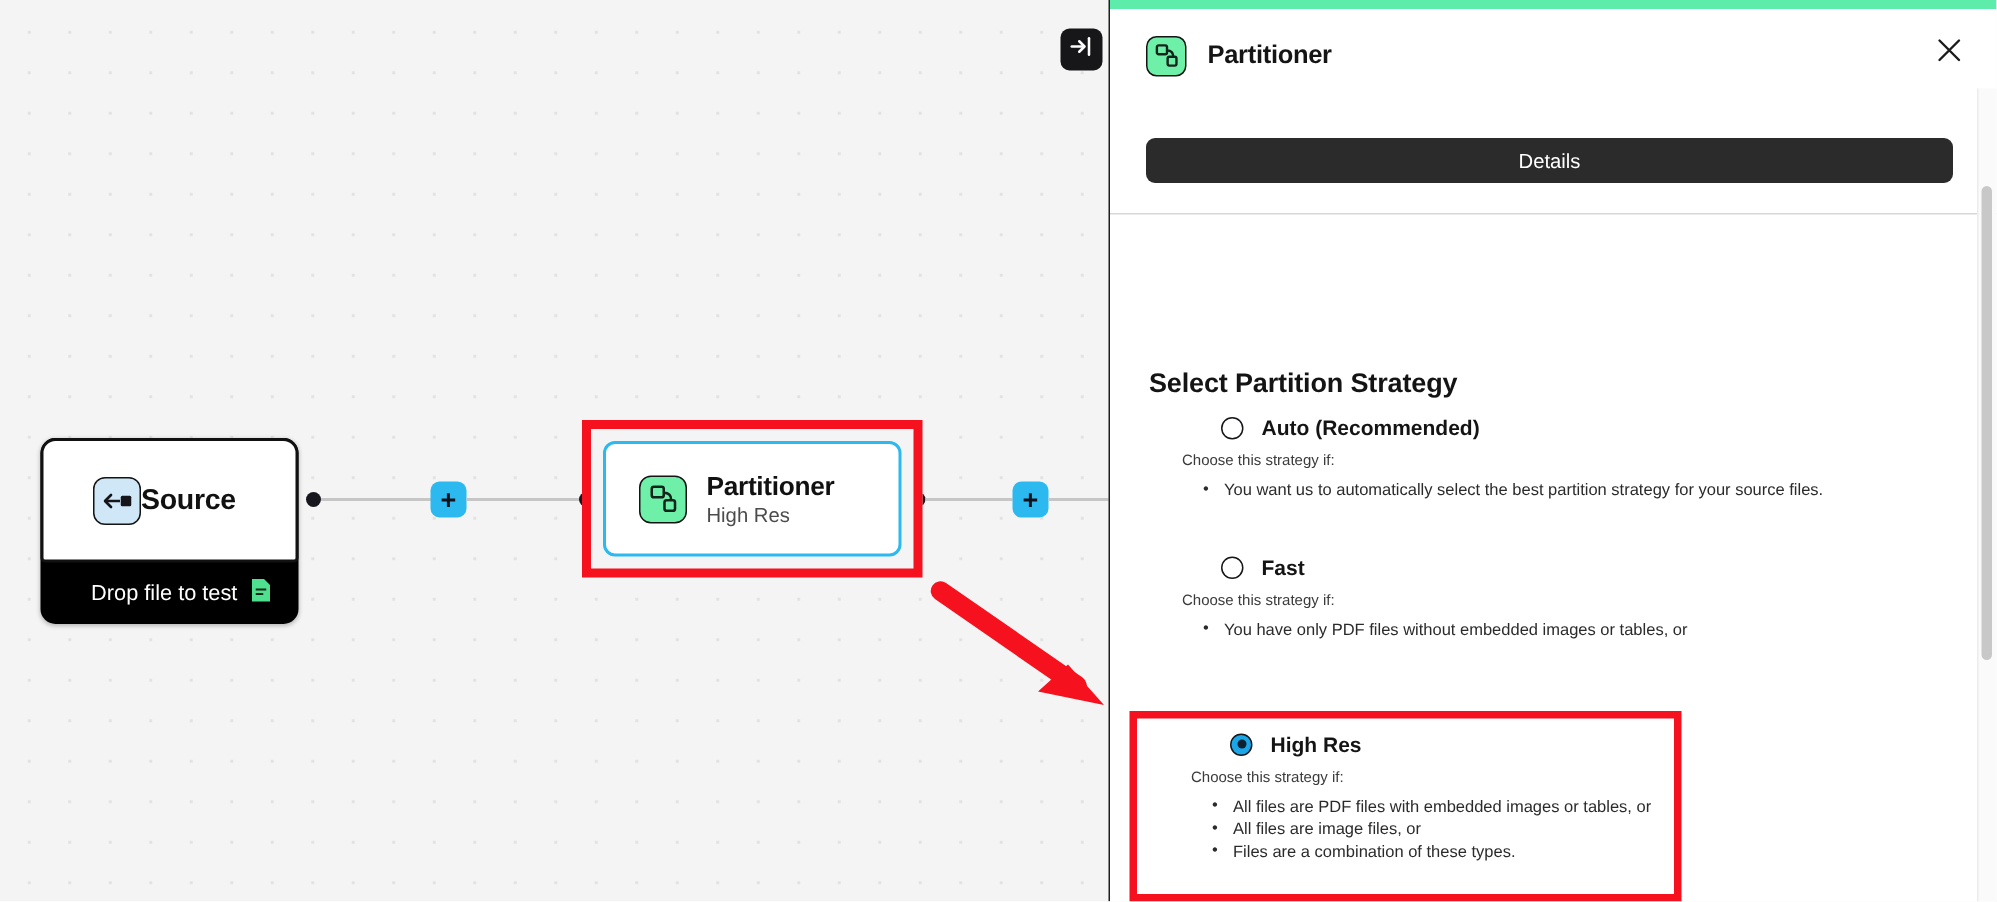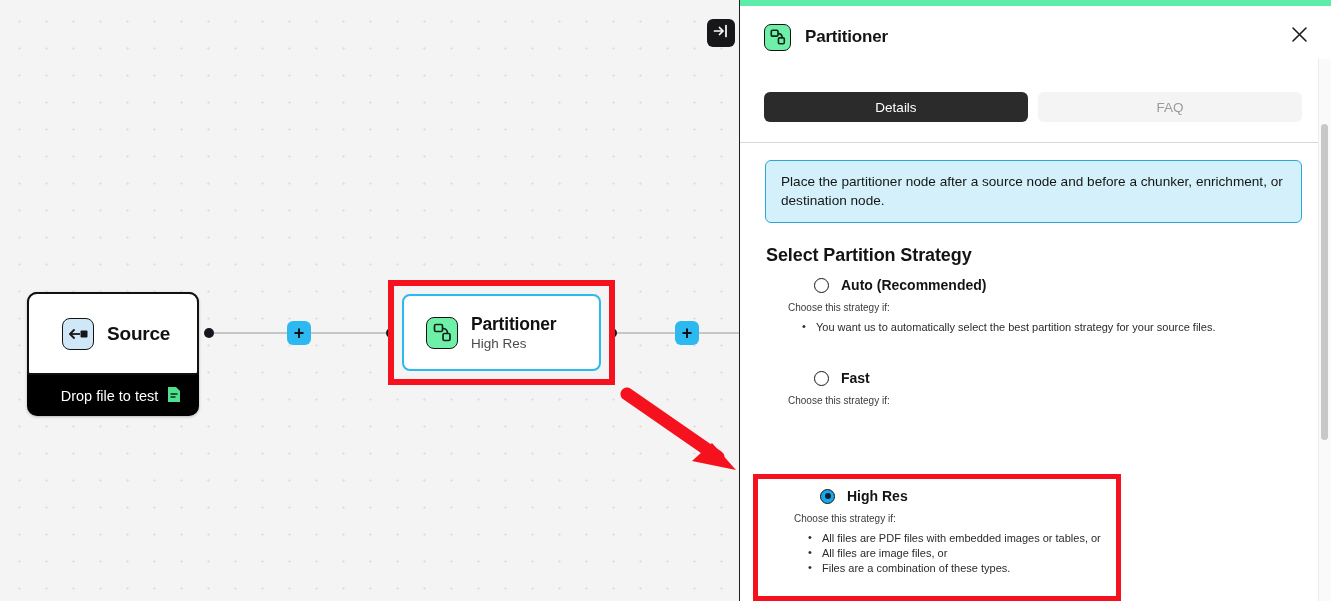--- a/index.html
+++ b/index.html
@@ -42,21 +42,21 @@
     width: 172px; height: 124px;
     border-radius: 10px;
     background: #000000;
     box-shadow: 0 1px 3px rgba(0,0,0,.25);
   }
   .source-body {
     position: absolute; left: 0; top: 0; width: 172px; height: 83px;
     background: #ffffff;
     border: 2px solid #111111;
     border-radius: 10px 10px 3px 3px;
-    display: flex; align-items: center; gap: 13px;
+    display: flex; align-items: center; 
     padding-left: 33px;
   }
   .node-icon {
     width: 32px; height: 32px; border-radius: 8px;
     border: 1.6px solid #141414;
     display: flex; align-items: center; justify-content: center;
     flex: 0 0 auto;
   }
   .icon-source { background: #cfe7f7; }
   .icon-partitioner { background: #6ef0a8; }
@@ -307,26 +307,24 @@
       <span>
         <svg width="17" height="17" viewBox="0 0 17 17">
           <path d="M2 2 L15 15 M15 2 L2 15" stroke="#1b1b1b" stroke-width="1.6" stroke-linecap="round"></path>
         </svg>
       </span>
     </div>
   </div>
 
   <div class="tabs">
     <div class="tab tab-active">Details</div>
-    <div class="tab tab-inactive">FAQ</div>
   </div>
 
   <div class="panel-divider"></div>
 
-  <div class="info-banner">Place the partitioner node after a source node and before a chunker, enrichment, or destination node.</div>
 
   <div class="section-title">Select Partition Strategy</div>
 
   <div class="options">
 
     <div class="option" id="opt-auto">
       <div class="option-head">
         <span class="radio"></span>
         <span class="option-label">Auto (Recommended)</span>
       </div>
@@ -336,20 +334,21 @@
       </ul>
     </div>
 
     <div class="option" id="opt-fast">
       <div class="option-head">
         <span class="radio"></span>
         <span class="option-label">Fast</span>
       </div>
       <div class="choose-line">Choose this strategy if:</div>
       <ul class="bullets">
+        <li>You have only PDF files without embedded images or tables, or</li>
       </ul>
     </div>
   </div>
 
   <div class="redbox-option">
     <div class="highres-inner">
       <div class="option-head">
         <span class="radio radio-on"></span>
         <span class="option-label">High Res</span>
       </div>

